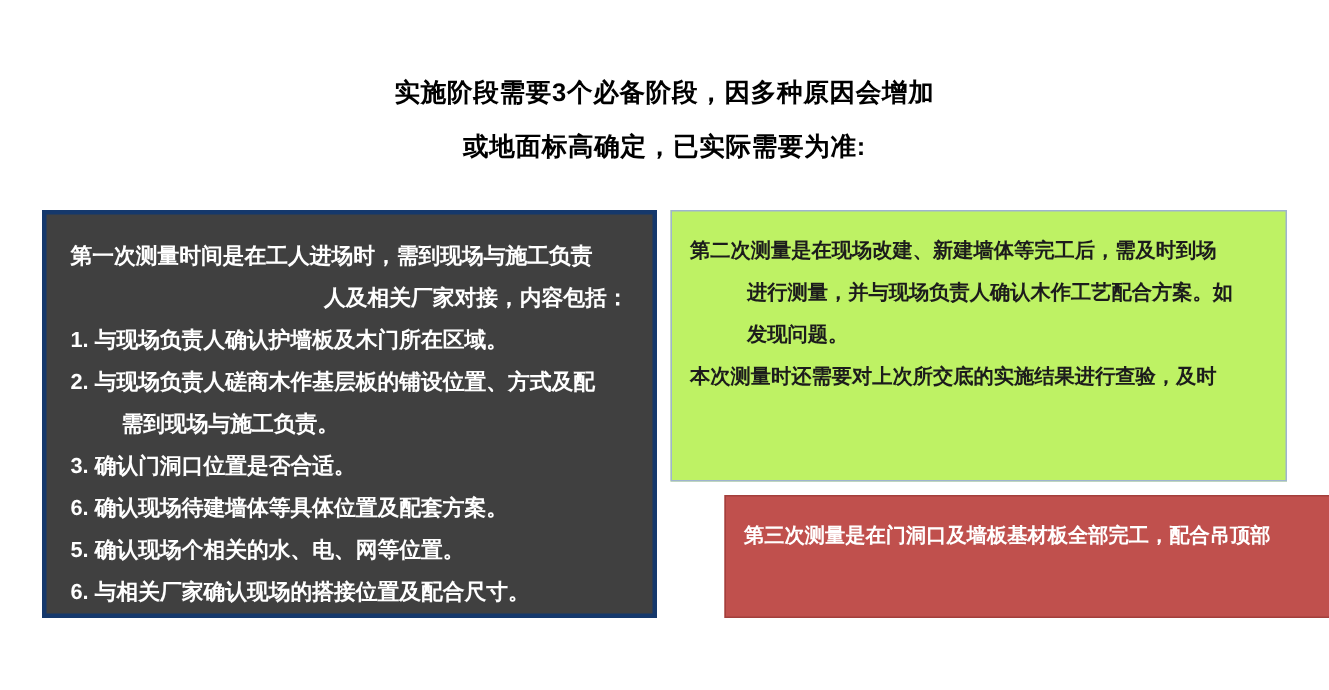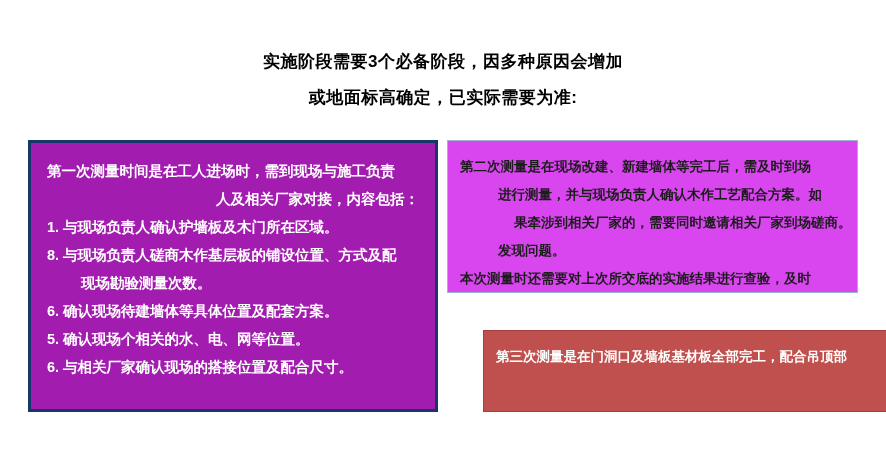--- a/index.html
+++ b/index.html
@@ -35,21 +35,21 @@
   }
   .panel {
     position: absolute;
     box-sizing: border-box;
   }
   .panel-left {
     left: 28px;
     top: 140px;
     width: 410px;
     height: 272px;
-    background: #a21caf;
+    background: #404040;
     border: 3px solid #15386b;
     padding: 14px 16px 10px 16px;
     color: #ffffff;
     font-size: 14.5px;
     font-weight: bold;
     line-height: 28px;
   }
   .panel-left .ln {
     display: block;
     white-space: nowrap;
@@ -58,22 +58,22 @@
     padding-left: 20px;
     text-align: right;
   }
   .indent-2 {
     padding-left: 34px;
   }
   .panel-right-top {
     left: 447px;
     top: 140px;
     width: 411px;
-    height: 153px;
-    background: #d946ef;
+    height: 181px;
+    background: #bef264;
     border: 1px solid #9fb4cf;
     padding: 12px 14px 10px 12px;
     color: #1c1c1c;
     font-size: 13.5px;
     font-weight: bold;
     line-height: 28px;
   }
   .panel-right-top .ln {
     display: block;
     white-space: nowrap;
@@ -108,31 +108,31 @@
 
   <div class="title-block">
     <span class="title-line">实施阶段需要3个必备阶段，因多种原因会增加</span>
     <span class="title-line">或地面标高确定，已实际需要为准:</span>
   </div>
 
   <div class="panel panel-left">
     <span class="ln">第一次测量时间是在工人进场时，需到现场与施工负责</span>
     <span class="ln indent-1">人及相关厂家对接，内容包括：</span>
     <span class="ln">1. 与现场负责人确认护墙板及木门所在区域。</span>
-    <span class="ln">8. 与现场负责人磋商木作基层板的铺设位置、方式及配</span>
-    <span class="ln indent-2">现场勘验测量次数。</span>
+    <span class="ln">2. 与现场负责人磋商木作基层板的铺设位置、方式及配</span>
+    <span class="ln indent-2">需到现场与施工负责。</span>
+    <span class="ln">3. 确认门洞口位置是否合适。</span>
     <span class="ln">6. 确认现场待建墙体等具体位置及配套方案。</span>
     <span class="ln">5. 确认现场个相关的水、电、网等位置。</span>
     <span class="ln">6. 与相关厂家确认现场的搭接位置及配合尺寸。</span>
   </div>
 
   <div class="panel panel-right-top">
     <span class="ln pad-r1">第二次测量是在现场改建、新建墙体等完工后，需及时到场</span>
     <span class="ln pad-r2">进行测量，并与现场负责人确认木作工艺配合方案。如</span>
-    <span class="ln pad-r3">果牵涉到相关厂家的，需要同时邀请相关厂家到场磋商。</span>
     <span class="ln pad-r2">发现问题。</span>
     <span class="ln pad-r4">本次测量时还需要对上次所交底的实施结果进行查验，及时</span>
   </div>
 
   <div class="panel panel-right-bottom">
     <span class="ln">第三次测量是在门洞口及墙板基材板全部完工，配合吊顶部</span>
   </div>
 
 </div>
 

